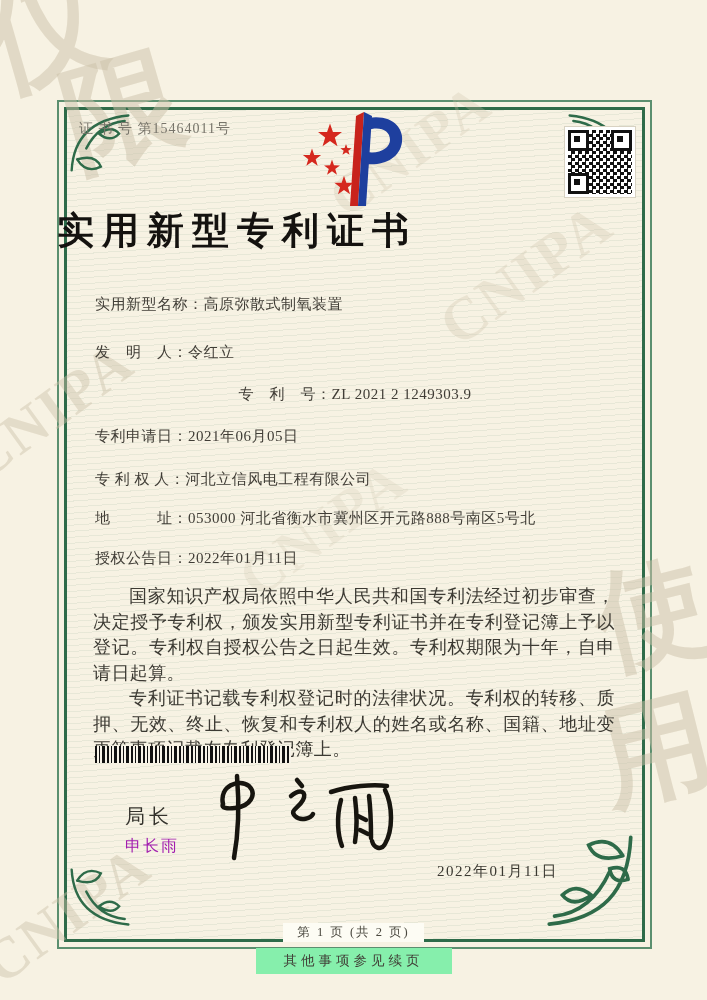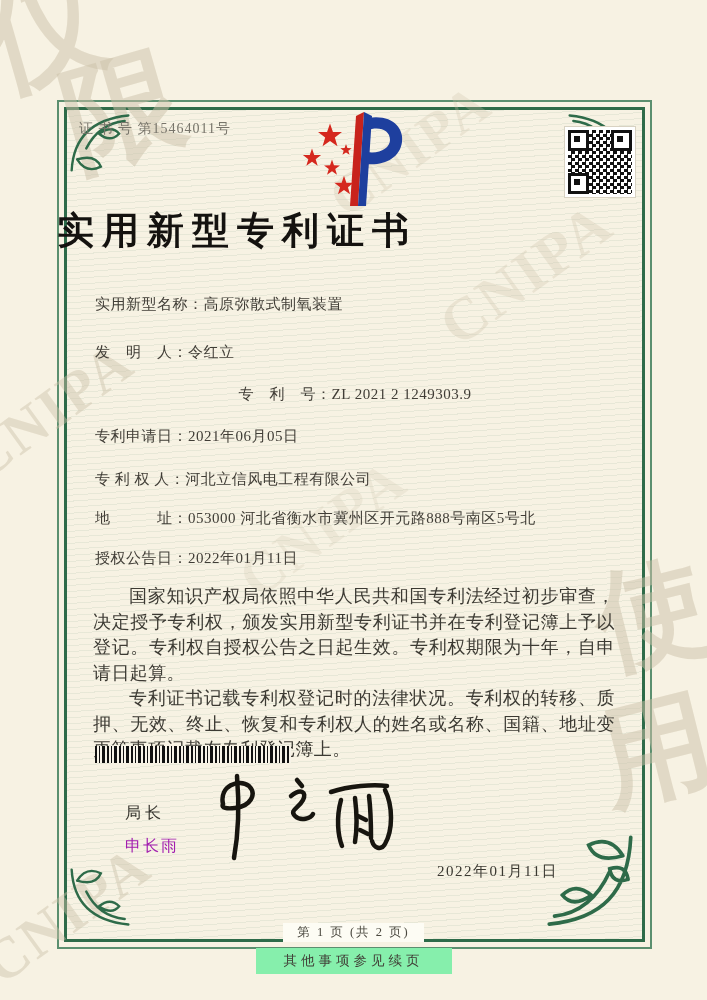--- a/index.html
+++ b/index.html
@@ -73,21 +73,21 @@
     letter-spacing:.4px;
   }
   .body-text p{margin:0; text-indent:2em;}
   
   .barcode{
     position:absolute; left:95px; top:746px; width:196px; height:17px; z-index:3;
     background:repeating-linear-gradient(90deg,
       #111 0 2px, #f7f3e8 2px 4px, #111 4px 5px, #f7f3e8 5px 7px,
       #111 7px 10px, #f7f3e8 10px 12px);
   }
-  .sig-title{position:absolute; left:125px; top:803px; z-index:3; font-size:16px; letter-spacing:4px; color:#35332d;}
+  .sig-title{position:absolute; left:125px; top:803px; z-index:3; font-size:20px; letter-spacing:4px; color:#35332d;}
   .sig-name {position:absolute; left:125px; top:836px; z-index:3; font-size:16px; letter-spacing:2px; color:#a21caf;}
   .autograph{position:absolute; left:205px; top:770px; z-index:3;}
   .issue-date{position:absolute; left:437px; top:862px; z-index:3; font-size:15px; letter-spacing:1.5px; color:#3a3831;}
   .page-indicator{position:absolute; left:0; top:922px; width:100%; text-align:center; z-index:4;}
   .page-indicator span{display:inline-block; background:#fdfcf4; padding:1px 14px; font-size:12.5px; color:#4a483f; letter-spacing:2px;}
   .footer-note{position:absolute; left:0; top:948px; width:100%; text-align:center; z-index:4;}
   .footer-note span{display:inline-block; background:#86efac; padding:4px 28px; font-size:13.5px; color:#403e36; letter-spacing:4px;}
 </style>
 </head>
 <body>

